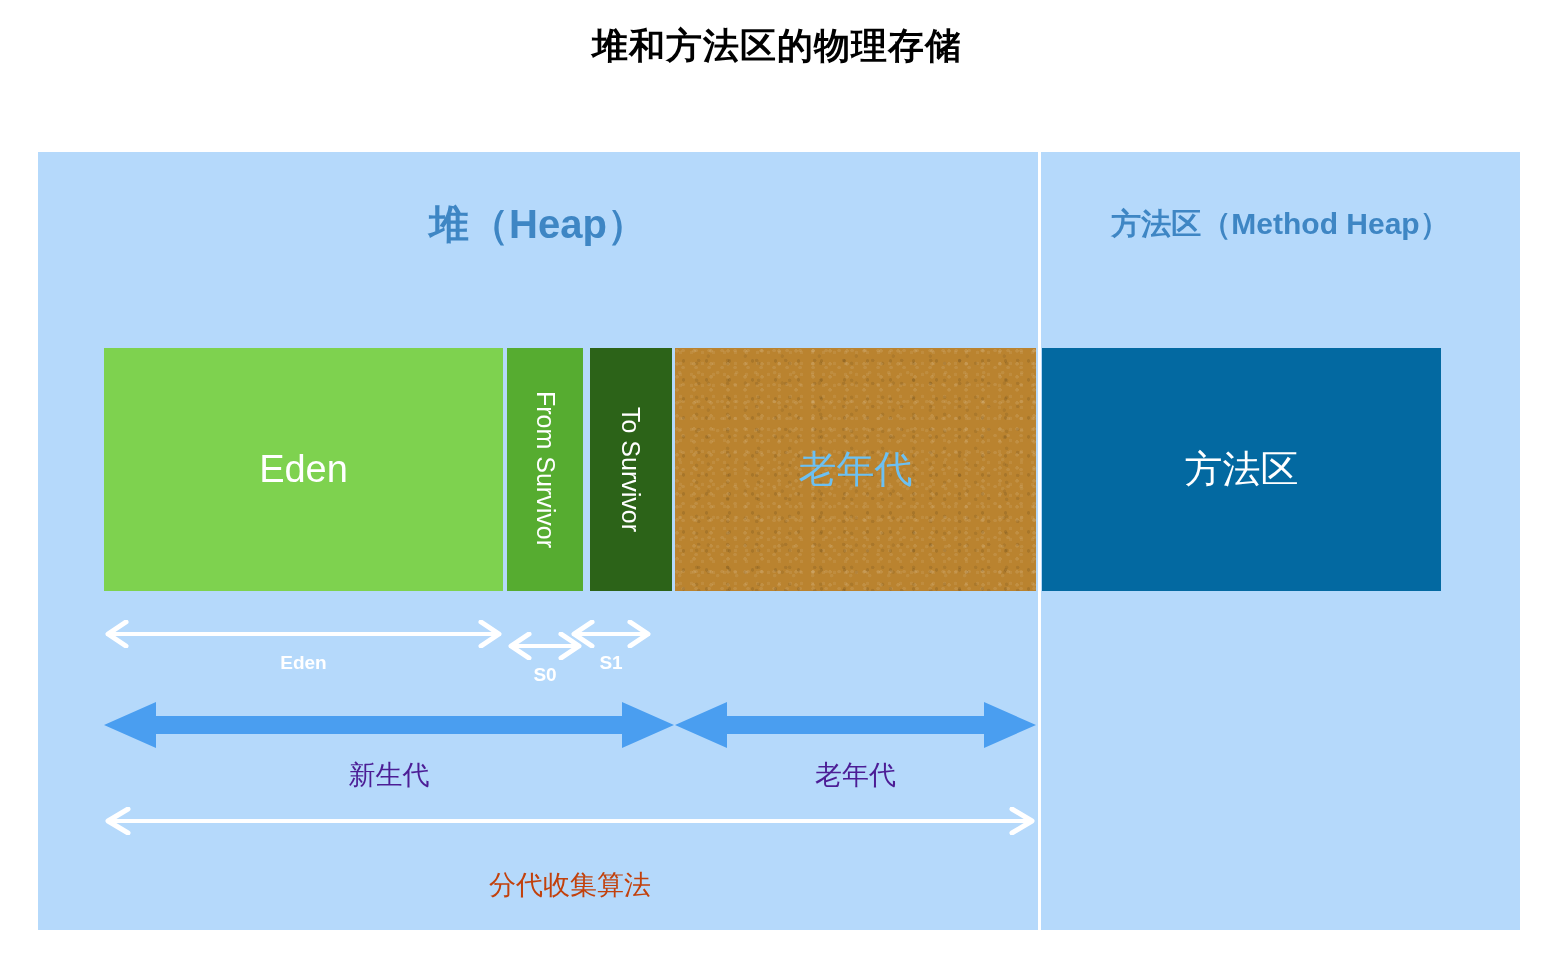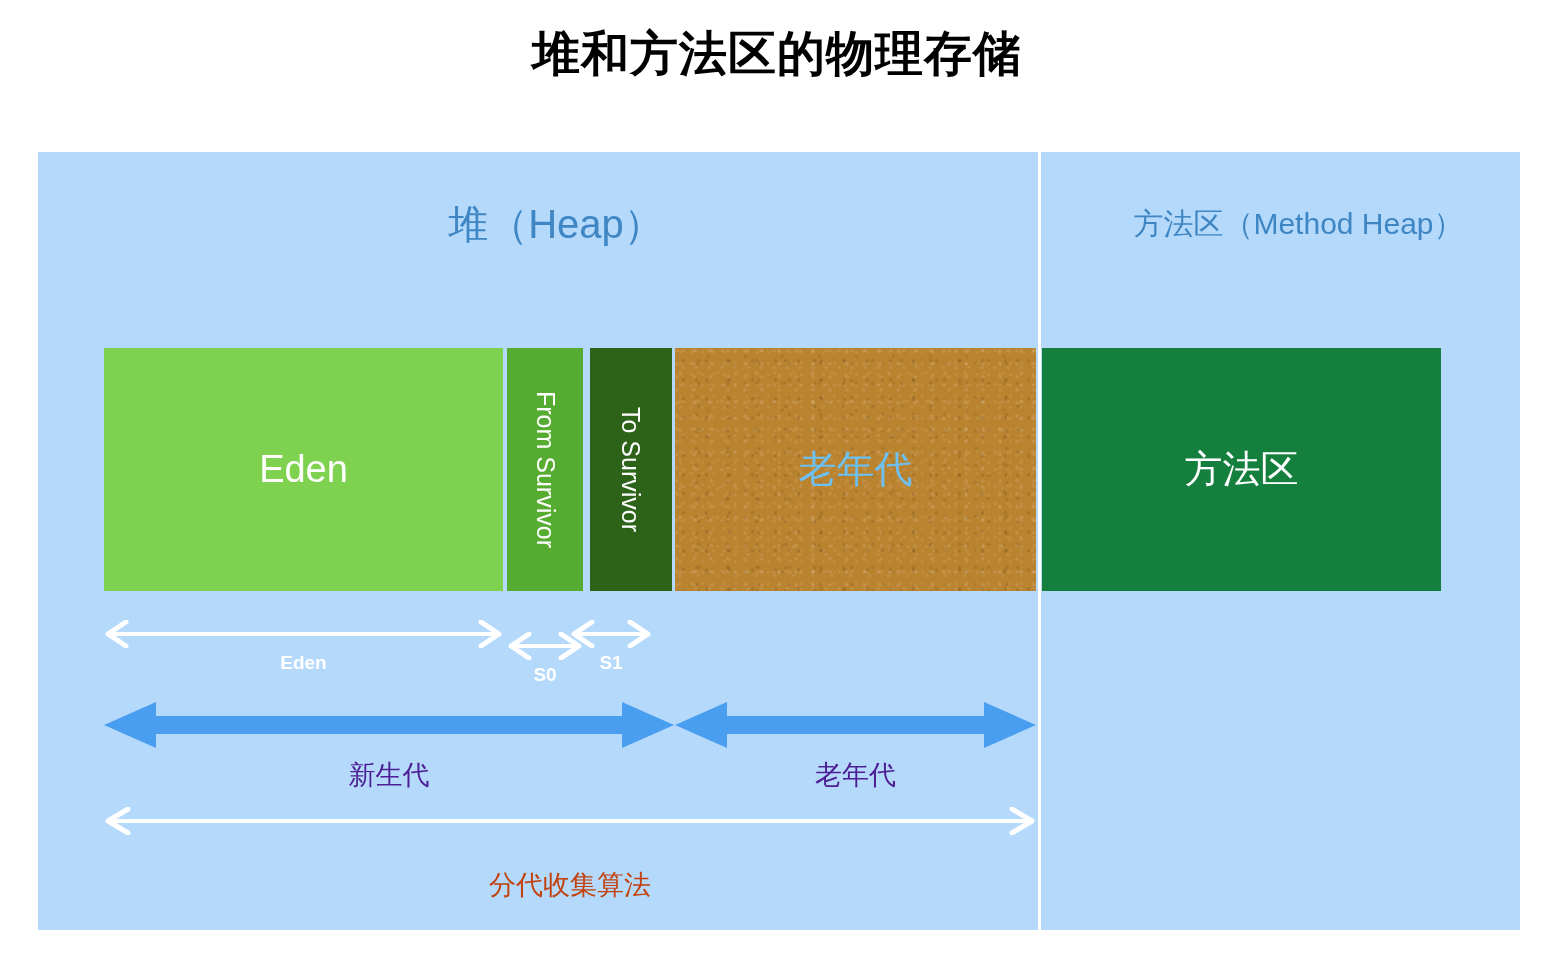--- a/index.html
+++ b/index.html
@@ -16,21 +16,21 @@
     overflow: hidden;
   }
 
   
   #diagram-title {
     position: absolute;
     left: 0;
     top: 22px;
     width: 1554px;
     text-align: center;
-    font-size: 48px;
+    font-size: 36px;
     font-weight: bold;
     color: #000000;
     letter-spacing: 1px;
     white-space: nowrap;
   }
 
   
   #panel {
     position: absolute;
     left: 38px;
@@ -46,24 +46,23 @@
     left: 1000px;
     top: 0px;
     width: 3px;
     height: 778px;
     background: #ffffff;
   }
 
   
   .section-heading {
     position: absolute;
-    font-weight: normal;
+    font-weight: bold;
     color: #3e86c4;
     white-space: nowrap;
-    margin-left: 18px;
   }
   #heap-heading {
     left: 0px;
     top: 45px;
     width: 1000px;
     text-align: center;
     font-size: 40px;
   }
   #method-area-heading {
     left: 1003px;
@@ -133,21 +132,21 @@
       radial-gradient(circle at 90% 30%, rgba(0,0,0,0.07) 0 1.5px, transparent 2px);
     background-size: 17px 13px, 23px 19px, 13px 17px, 29px 23px, 19px 29px, 31px 17px, 11px 11px, 37px 27px;
   }
   #block-old-gen .block-label {
     color: #6cc0f2;
     font-weight: normal;
   }
   #block-method-area {
     left: 1004px;
     width: 399px;
-    background: #15803d;
+    background: #0369a1;
   }
 
   
   .measure-group {
     position: absolute;
     height: 60px;
   }
   .measure-arrow-svg {
     position: absolute;
     left: 0;

